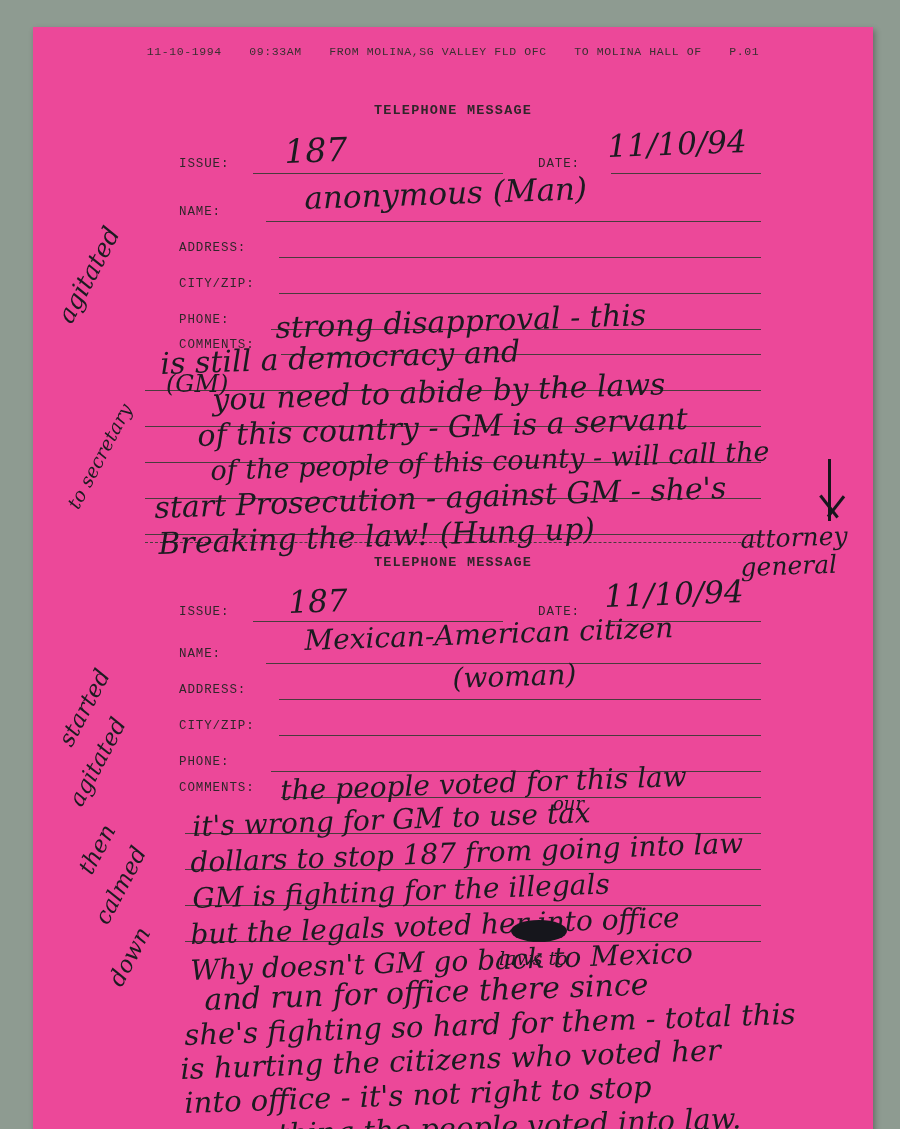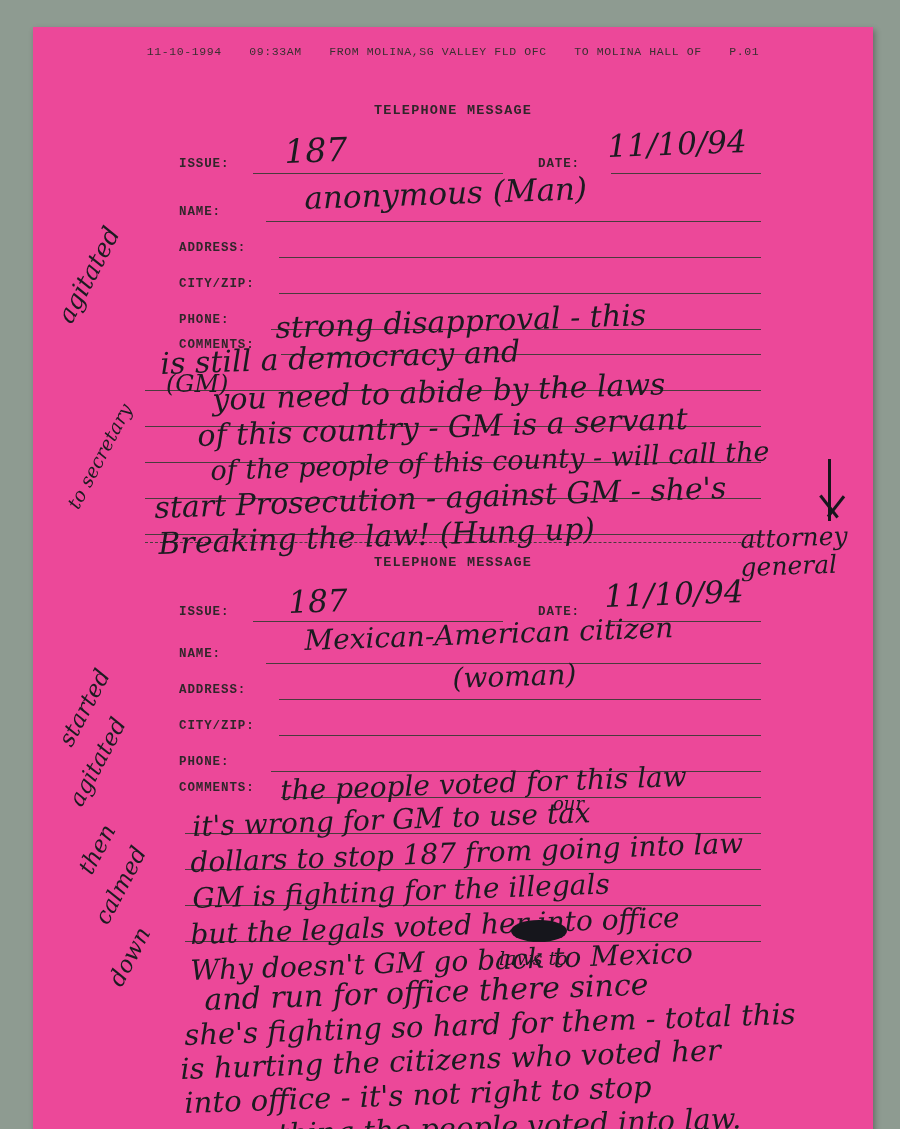--- a/index.html
+++ b/index.html
@@ -46,21 +46,21 @@
     font-family: "Liberation Mono", monospace;
     font-weight: bold;
     font-size: 13.5px;
     letter-spacing: 1.2px;
     color: #30262a;
   }
 
   .field {
     position: absolute;
     font-family: "Liberation Mono", monospace;
-    font-weight: bold;
+    font-weight: normal;
     font-size: 12.5px;
     letter-spacing: 0.9px;
     color: #30262a;
   }
 
   .rule {
     position: absolute;
     border-bottom: 1.4px solid #4a3b3d;
     height: 0;
   }

